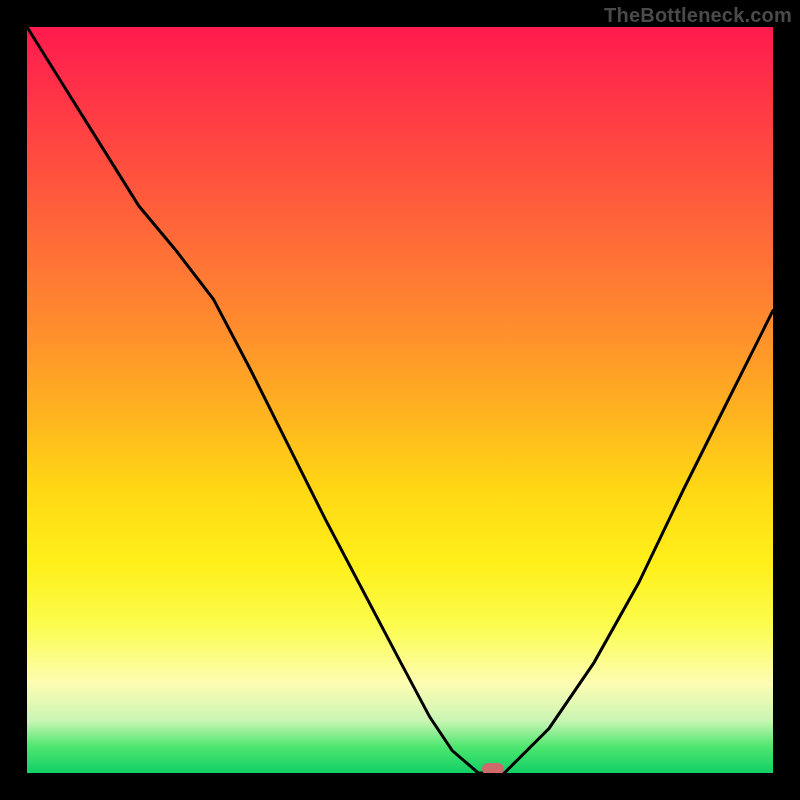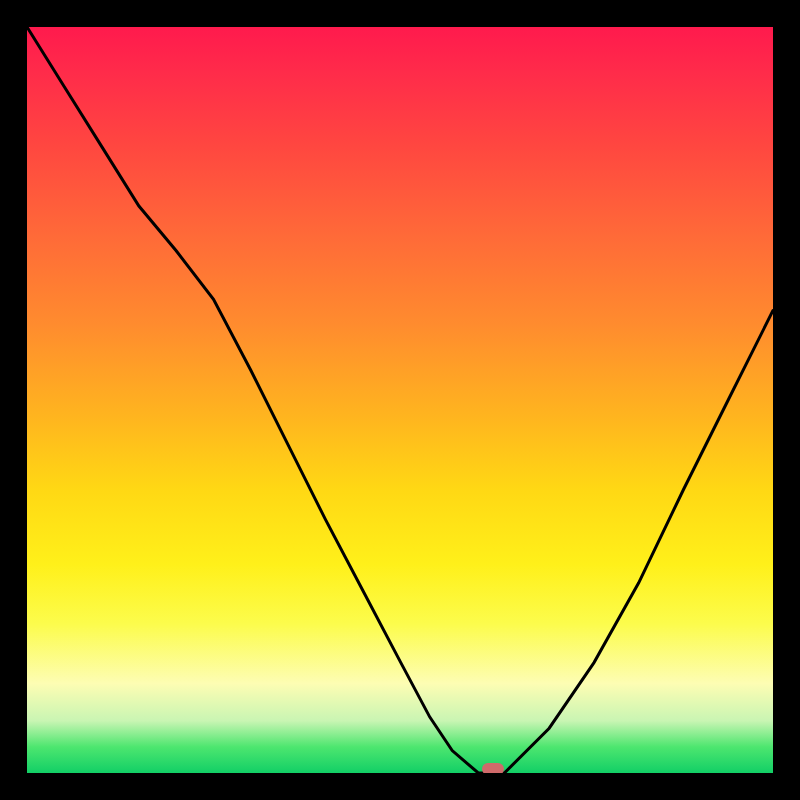--- a/index.html
+++ b/index.html
@@ -74,20 +74,21 @@
     background: #cf6a6a;
     z-index: 4;
     transform: translate(-50%, -50%);
   }
 </style>
 </head>
 <body>
 
 <div class="frame">
 
+  <div class="watermark">TheBottleneck.com</div>
 
   <div class="plot-area" id="plot-area" style="left: 27px; top: 27px; width: 746px; height: 746px;">
     <div class="gradient-bg"></div>
     <svg class="curve" id="curve-svg" viewBox="0 0 746 746" preserveAspectRatio="none">
       <path id="curve-path" d="M0.0 0.0 L37.3 59.7 L74.6 119.4 L111.9 179.0 L149.2 223.8 L186.5 272.3 L223.8 343.2 L261.1 417.8 L298.4 492.4 L335.7 563.2 L373.0 634.1 L402.8 690.1 L425.2 723.6 L451.3 746.0 L477.4 746.0 L522.2 701.2 L567.0 635.6 L611.7 555.8 L656.5 462.5 L701.2 373.0 L746.0 283.5" fill="none" stroke="#000000" stroke-width="3" stroke-linecap="round"></path>
     </svg>
     <div class="marker" id="marker" style="left: 466.25px; top: 742.27px; background: rgb(207, 106, 106);"></div>
   </div>
 
 </div>

